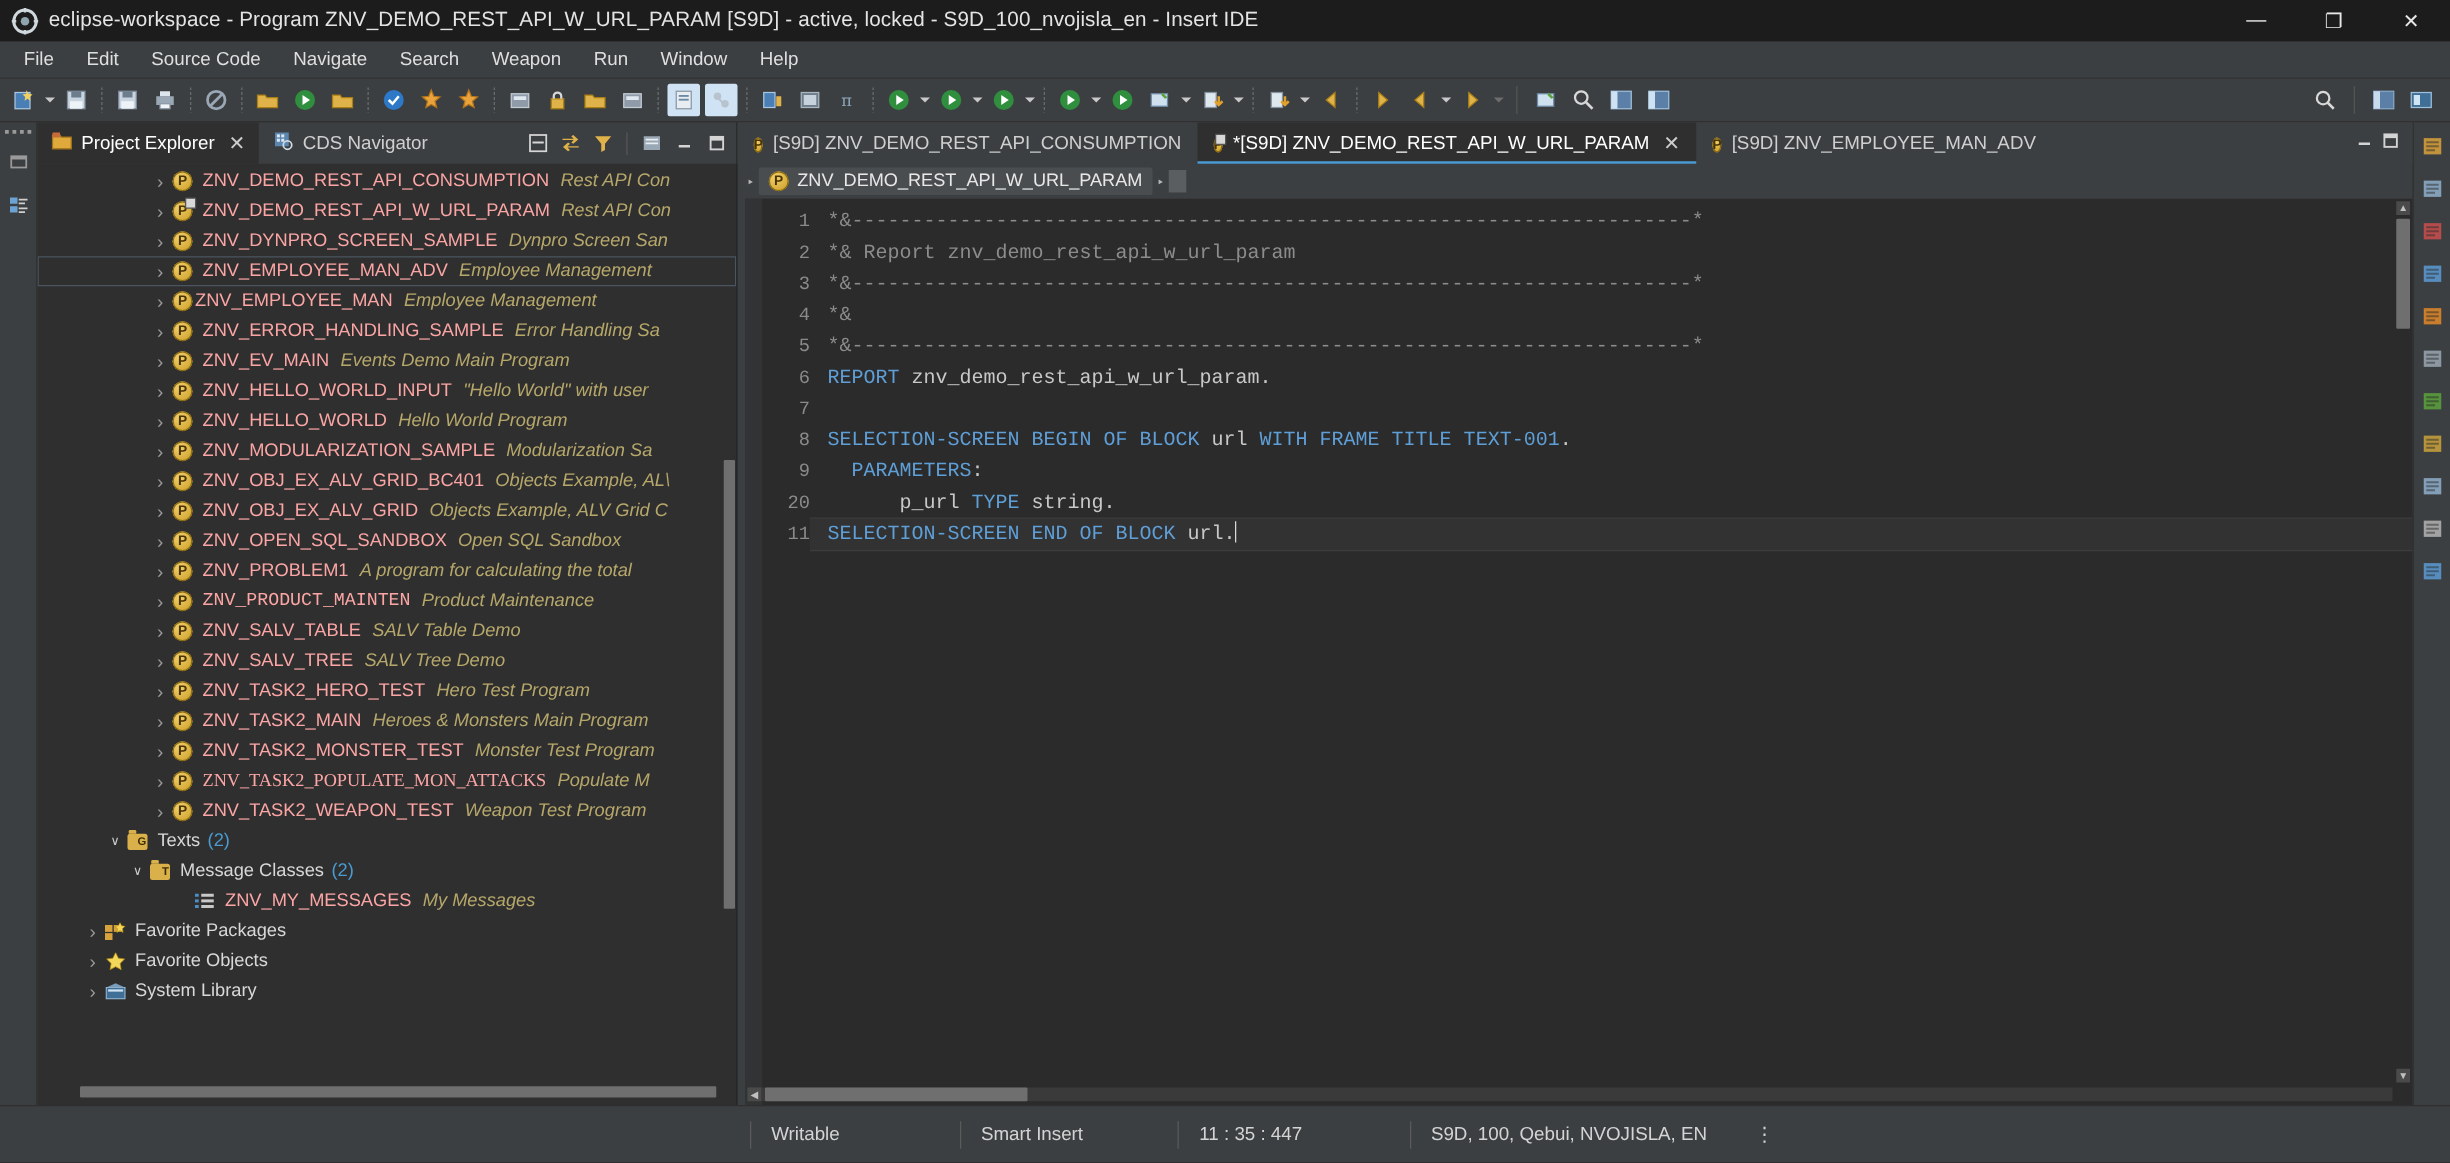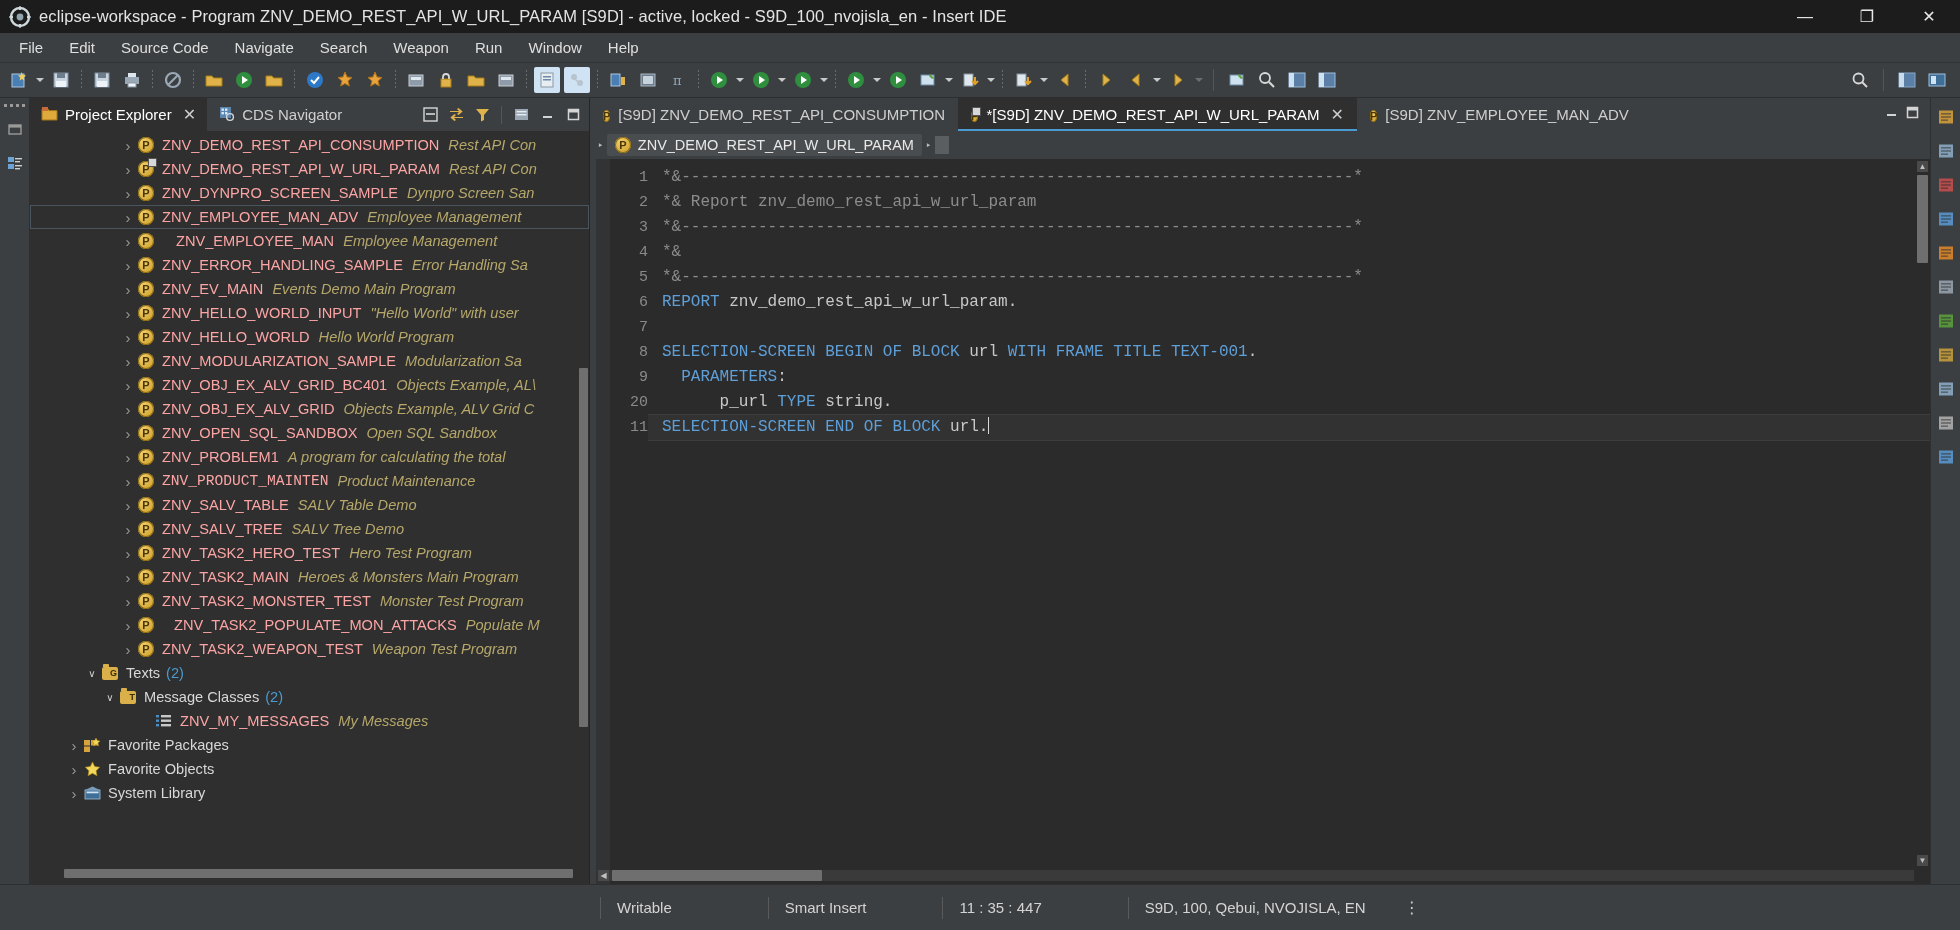--- a/index.html
+++ b/index.html
@@ -649,21 +649,21 @@
             <span class="pkg">P</span>
           </span>
           <span class="tname" style="margin-left: 6px;">ZNV_EMPLOYEE_MAN_ADV</span>
           <span class="tdesc">Employee Management</span>
         </div>
         <div class="trow" style="padding-left: 90px;">
           <span class="chev" style="font-size: 15px;">›</span>
           <span class="ticon">
             <span class="pkg">P</span>
           </span>
-          <span class="tname" style="margin-left: 20px; text-align: right;">ZNV_EMPLOYEE_MAN</span>
+          <span class="tname" style="margin-left: 0; text-align: right;">ZNV_EMPLOYEE_MAN</span>
           <span class="tdesc">Employee Management</span>
         </div>
         <div class="trow" style="padding-left: 90px;">
           <span class="chev" style="font-size: 15px;">›</span>
           <span class="ticon">
             <span class="pkg">P</span>
           </span>
           <span class="tname" style="margin-left: 6px;">ZNV_ERROR_HANDLING_SAMPLE</span>
           <span class="tdesc">Error Handling Sa</span>
         </div>
@@ -777,21 +777,21 @@
             <span class="pkg">P</span>
           </span>
           <span class="tname" style="margin-left: 6px;">ZNV_TASK2_MONSTER_TEST</span>
           <span class="tdesc">Monster Test Program</span>
         </div>
         <div class="trow" style="padding-left: 90px;">
           <span class="chev" style="font-size: 15px;">›</span>
           <span class="ticon">
             <span class="pkg">P</span>
           </span>
-          <span class="tname" style="margin-left: 18px;">ZNV_TASK2_POPULATE_MON_ATTACKS</span>
+          <span class="tname" style="margin-left: 6px; font-family: Liberation Serif, serif;">ZNV_TASK2_POPULATE_MON_ATTACKS</span>
           <span class="tdesc">Populate M</span>
         </div>
         <div class="trow" style="padding-left: 90px;">
           <span class="chev" style="font-size: 15px;">›</span>
           <span class="ticon">
             <span class="pkg">P</span>
           </span>
           <span class="tname" style="margin-left: 6px;">ZNV_TASK2_WEAPON_TEST</span>
           <span class="tdesc">Weapon Test Program</span>
         </div>

